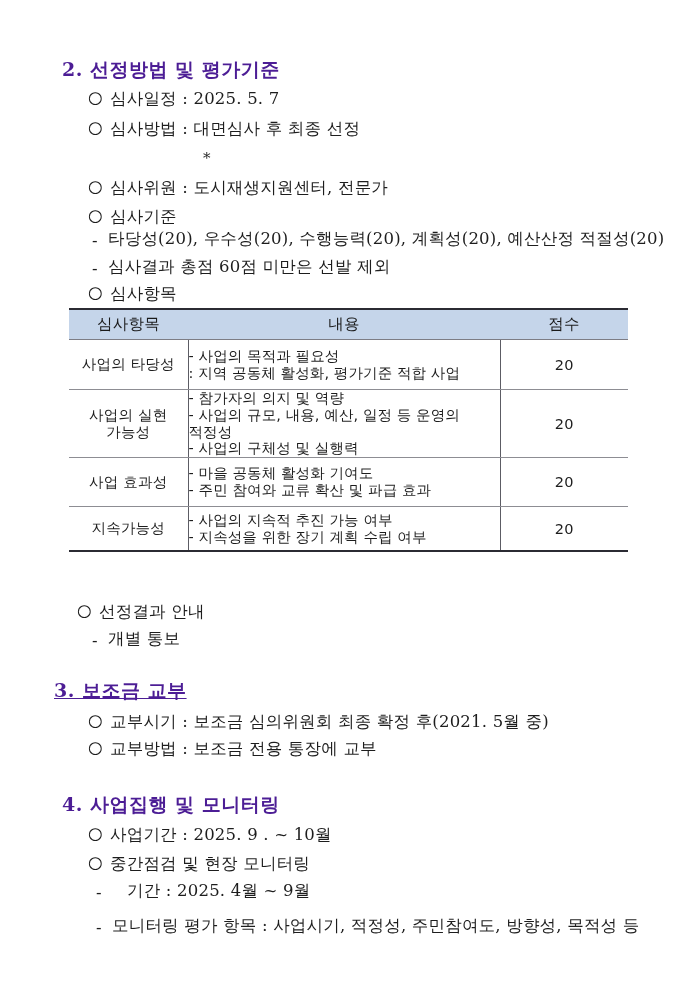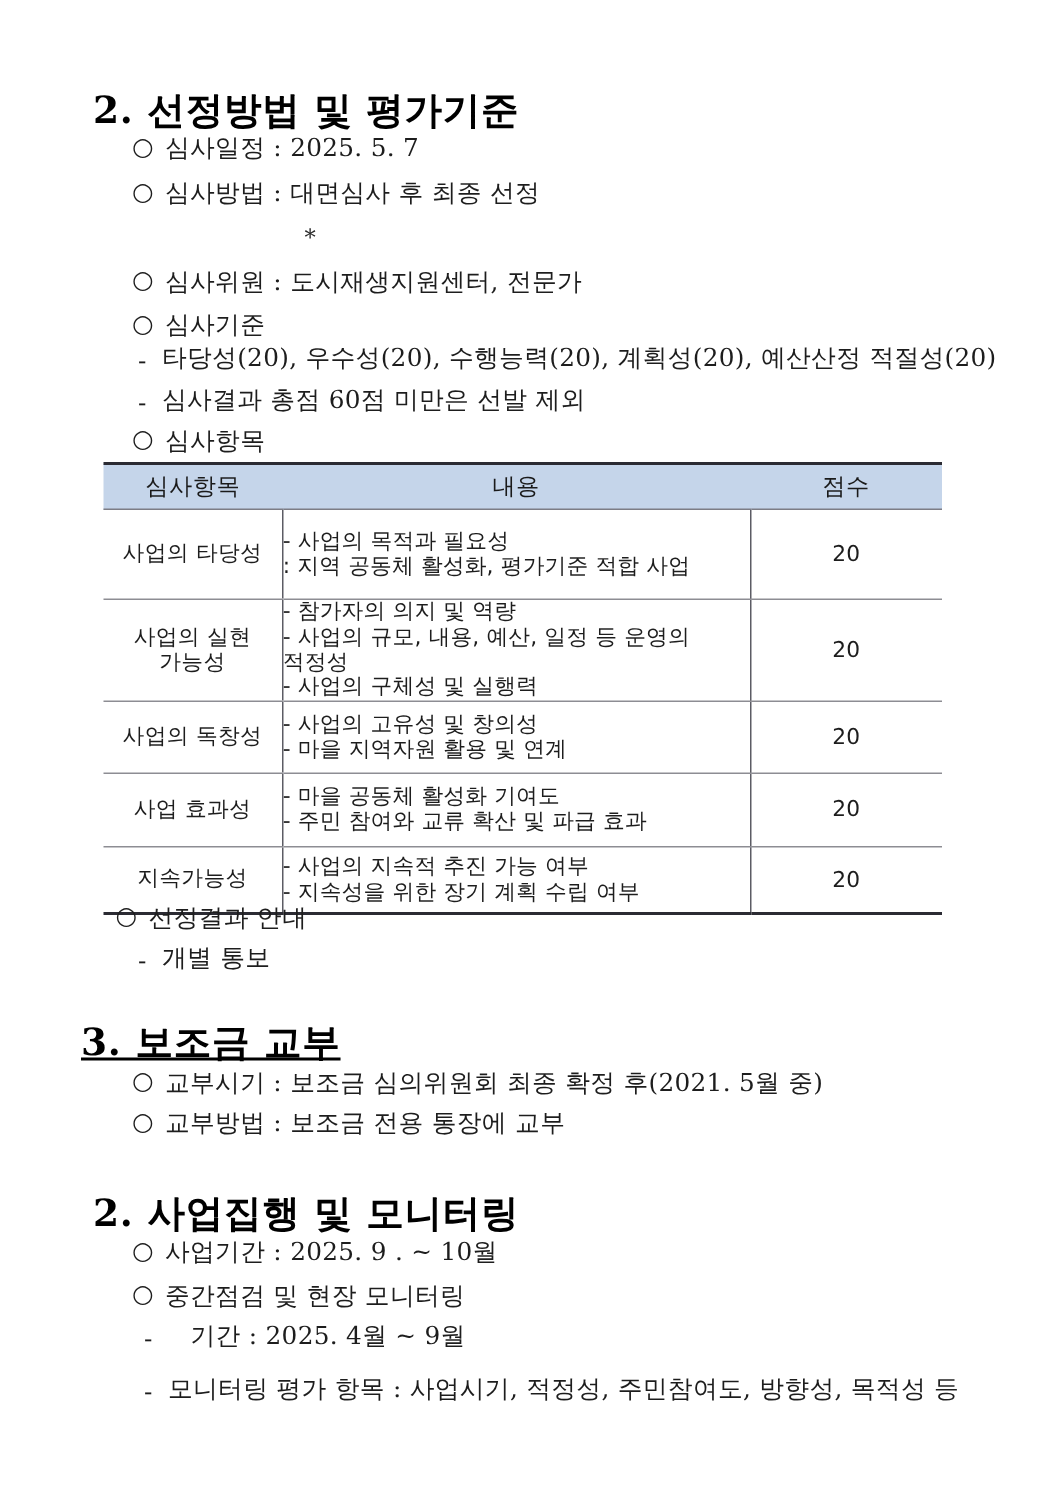--- a/index.html
+++ b/index.html
@@ -19,23 +19,23 @@
   .page {
     position: absolute;
     inset: 0;
     padding: 0;
   }
 
   
   .section-heading {
     font-family: "DejaVu Serif", "Liberation Serif", serif;
     font-weight: bold;
-    font-size: 25px;
+    font-size: 19px;
     letter-spacing: 0.5px;
-    color: #000000;
+    color: #4c1d95;
     white-space: pre;
   }
 
   
   .line {
     font-size: 16.5px;
     color: #1d1d1d;
     white-space: pre;
     letter-spacing: 0.2px;
   }
@@ -103,21 +103,21 @@
     letter-spacing: 0.1px;
     border-left: 1px solid #5c5c64 !important;
     border-right: 1px solid #5c5c64 !important;
   }
   .cell-score {
     text-align: center;
     font-size: 14.5px;
     letter-spacing: 0.2px;
   }
 
-  .row-h1 { height: 60px; }
+  .row-h1 { height: 50px; }
   .row-h2 { height: 64px; }
   .row-h3 { height: 48px; }
   .row-h4 { height: 49px; }
   .row-h5 { height: 44px; }
 </style>
 </head>
 <body>
 
 <div class="page">
 
@@ -168,26 +168,20 @@
       </tr>
       <tr class="row-h2">
         <td class="cell-item">사업의 실현
 가능성</td>
         <td class="cell-content">- 참가자의 의지 및 역량
 - 사업의 규모, 내용, 예산, 일정 등 운영의
 적정성
 - 사업의 구체성 및 실행력</td>
         <td class="cell-score">20</td>
       </tr>
-      <tr class="row-h3">
-        <td class="cell-item">사업의 독창성</td>
-        <td class="cell-content">- 사업의 고유성 및 창의성
-- 마을 지역자원 활용 및 연계</td>
-        <td class="cell-score">20</td>
-      </tr>
       <tr class="row-h4">
         <td class="cell-item">사업 효과성</td>
         <td class="cell-content">- 마을 공동체 활성화 기여도
 - 주민 참여와 교류 확산 및 파급 효과</td>
         <td class="cell-score">20</td>
       </tr>
       <tr class="row-h5">
         <td class="cell-item">지속가능성</td>
         <td class="cell-content">- 사업의 지속적 추진 가능 여부
 - 지속성을 위한 장기 계획 수립 여부</td>
@@ -203,21 +197,21 @@
   <div class="line abs" style="left:108px; top:628px;">개별 통보</div>
 
   <div class="section-heading abs" style="left:54px; top:678px;text-decoration:underline;">3. 보조금 교부</div>
 
   <div class="line abs" style="left:88px; top:711px;">○</div>
   <div class="line abs" style="left:110px; top:711px;">교부시기 : 보조금 심의위원회 최종 확정 후(2021. 5월 중)</div>
 
   <div class="line abs" style="left:88px; top:738px;">○</div>
   <div class="line abs" style="left:110px; top:738px;">교부방법 : 보조금 전용 통장에 교부</div>
 
-  <div class="section-heading abs" style="left:62px; top:792px;">2. 사업집행 및 모니터링</div>
+  <div class="section-heading abs" style="left:62px; top:792px;">4. 사업집행 및 모니터링</div>
 
   <div class="line abs" style="left:88px; top:824px;">○</div>
   <div class="line abs" style="left:110px; top:824px;">사업기간 : 2025. 9 . ~ 10월</div>
 
   <div class="line abs" style="left:88px; top:853px;">○</div>
   <div class="line abs" style="left:110px; top:853px;text-align:right;">중간점검 및 현장 모니터링</div>
 
   <div class="line abs" style="left:96px; top:883px;">-</div>
   <div class="line abs" style="left:112px; top:880px;margin-left:15px;">기간 : 2025. 4월 ~ 9월</div>
 

